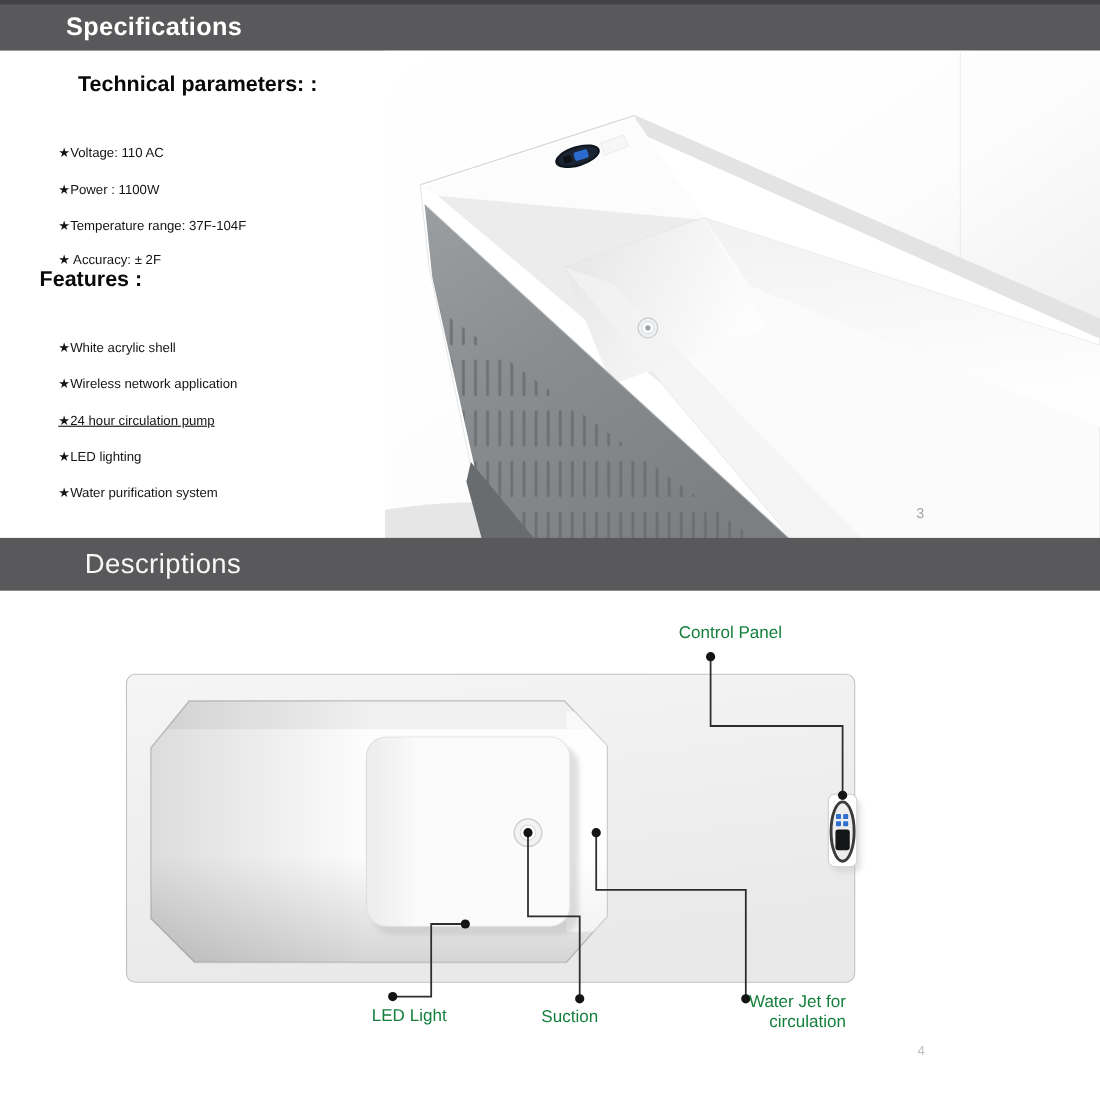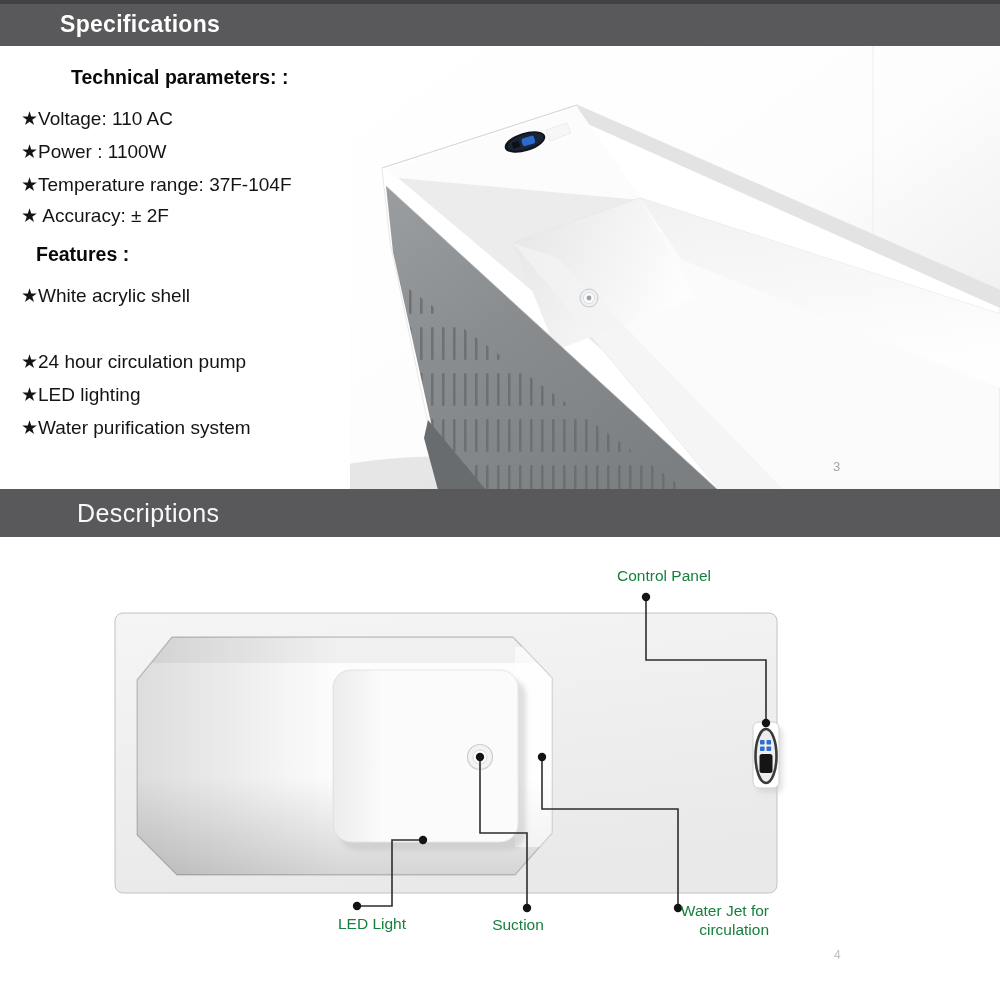--- a/index.html
+++ b/index.html
@@ -4,25 +4,25 @@
 <style>
   html,body{margin:0;padding:0;background:#ffffff;}
   .page{position:relative;width:1000px;height:1000px;overflow:hidden;
         font-family:"Liberation Sans","DejaVu Sans",sans-serif;color:#111;background:#ffffff;}
   .banner{position:absolute;left:0;width:1000px;background:#59595b;color:#ffffff;box-sizing:border-box;}
   .banner-spec{top:0;height:46px;border-top:4px solid #424245;line-height:41px;
                padding-left:60px;font-size:23px;font-weight:bold;letter-spacing:.3px;}
   .banner-desc{top:489px;height:48px;line-height:48px;padding-left:77px;
                font-size:25px;font-weight:400;color:#f8f8f8;letter-spacing:.4px;}
   .heading{position:absolute;left:36px;font-size:19.5px;font-weight:bold;color:#0a0a0a;white-space:nowrap;}
-  .item{position:absolute;left:21px;font-size:19px;color:#141414;white-space:nowrap;}
+  .item{position:absolute;left:53px;font-size:12px;color:#141414;white-space:nowrap;margin-top:25px;}
   .t-heading{top:66px;margin-left:35px;}
   .ti0{top:107px;} .ti1{top:140px;} .ti2{top:173px;} .ti3{top:204px;text-align:right;}
   .f-heading{top:243px;}
-  .fi0{top:284px;} .fi1{top:317px;} .fi2{top:350px;} .fi3{top:383px;} .fi4{top:416px;}
+  .fi0{top:284px;} .fi1{top:317px;} .fi2{top:350px;text-decoration:underline;} .fi3{top:383px;} .fi4{top:416px;}
   .photo-top{position:absolute;left:350px;top:46px;width:650px;height:444px;}
   .diagram{position:absolute;left:0;top:537px;width:1000px;height:463px;}
   .callout{position:absolute;font-size:15.5px;color:#15803d;white-space:nowrap;}
   .co-cp{left:604px;top:567px;width:120px;text-align:center;}
   .co-led{left:327px;top:915px;width:90px;text-align:center;}
   .co-suc{left:478px;top:916px;width:80px;text-align:center;}
   .co-jet{left:649px;top:901px;width:120px;text-align:right;line-height:19px;white-space:normal;}
   .pagenum{position:absolute;font-size:13px;color:#a5a5a5;}
   .pn3{left:833px;top:459px;}
   .pn4{left:834px;top:948px;font-size:12px;color:#bfbfbf;}
@@ -37,20 +37,21 @@
   </div>
 
   <div class="heading t-heading">Technical parameters: :</div>
   <div class="item ti0">★Voltage: 110 AC</div>
   <div class="item ti1">★Power : 1100W</div>
   <div class="item ti2">★Temperature range: 37F-104F</div>
   <div class="item ti3">★ Accuracy: ± 2F</div>
 
   <div class="heading f-heading">Features :</div>
   <div class="item fi0">★White acrylic shell</div>
+  <div class="item fi1">★Wireless network application</div>
   <div class="item fi2">★24 hour circulation pump</div>
   <div class="item fi3">★LED lighting</div>
   <div class="item fi4">★Water purification system</div>
 
   <div class="photo-top">
     <svg viewBox="0 0 650 444" width="650" height="444" xmlns="http://www.w3.org/2000/svg">
       <defs>
         <linearGradient id="bg1" x1="0" y1="0" x2="1" y2="1">
           <stop offset="0" stop-color="#ffffff"></stop>
             <stop offset="0.5" stop-color="#fdfdfd"></stop>

